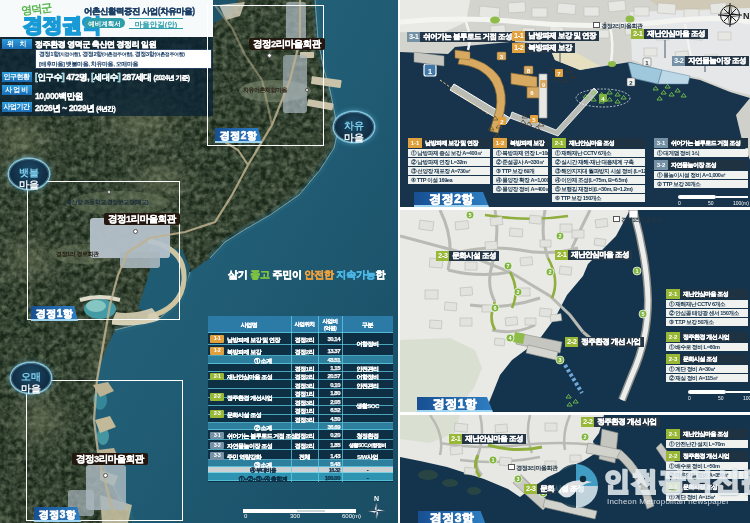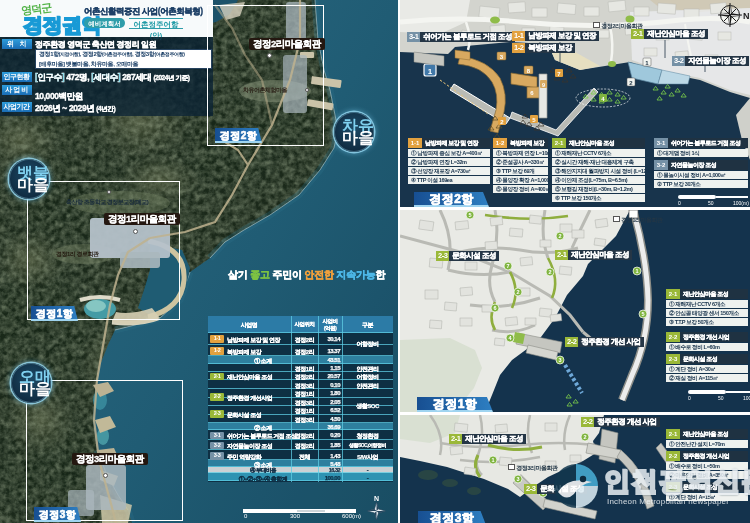--- a/index.html
+++ b/index.html
@@ -16,21 +16,21 @@
 .lbl .txt{background:#253646;padding:0 3px;letter-spacing:-0.5px;-webkit-text-stroke:0.4px #fff}
 .bor{background:#e2a13f;color:#fff}
 .bgr{background:#9ab838;color:#fff}
 .bsl{background:#7591a6;color:#fff}
 .leg{position:absolute;font-size:5.6px;line-height:8px}
 .leg .hd{display:flex;height:10px;line-height:10px;font-weight:bold;color:#fff;margin-bottom:1px}
 .leg .hd .bdg{width:14px;text-align:center;font-size:6px}
 .leg .hd .t{background:#1f3242;flex:1;padding-left:3px;font-size:6px;letter-spacing:-0.5px;white-space:nowrap;-webkit-text-stroke:0.3px #fff}
 .leg .it{display:block;background:#eff2ef;color:#16314a;margin-bottom:1px;padding:0 2px 0 3px;height:8px;line-height:8px;white-space:nowrap;letter-spacing:-0.4px;font-weight:bold}
 .banner{position:absolute;color:#fff;font-weight:bold;text-align:center;-webkit-text-stroke:0.7px #fff;letter-spacing:0.5px;background:linear-gradient(90deg,#174f92,#2e7fc2);clip-path:polygon(0 0,92% 0,100% 100%,0 100%);border-bottom:2px solid #9fd4f0}
-.vcirc{position:absolute;width:40px;height:40px;border-radius:50%;background:radial-gradient(circle at 50% 40%,#1d4a66,#102c42 70%);box-shadow:0 0 0 1.5px rgba(150,215,240,.8),0 0 5px 2px rgba(120,200,235,.45),inset 0 0 0 1px rgba(150,215,240,.35);text-align:right;font-weight:bold;font-size:16px;line-height:12px;padding-top:8px;color:#fff}
+.vcirc{position:absolute;width:40px;height:30px;border-radius:50%;background:radial-gradient(circle at 50% 40%,#1d4a66,#102c42 70%);box-shadow:0 0 0 1.5px rgba(150,215,240,.8),0 0 5px 2px rgba(120,200,235,.45),inset 0 0 0 1px rgba(150,215,240,.35);text-align:center;font-weight:bold;font-size:10px;line-height:12px;padding-top:8px;color:#fff}
 .vcirc b{color:#7fd0ef;display:block}
 .mlab{position:absolute;background:#241710;color:#fff;font-weight:bold;font-size:9.5px;line-height:12px;padding:0 4px;border-radius:2px;white-space:nowrap;letter-spacing:-0.5px;-webkit-text-stroke:0.3px #fff}
 .dot{position:absolute;width:5px;height:5px;border-radius:50%;background:#fff;border:1px solid #555}
 .sm{position:absolute;font-size:6.5px;font-weight:bold;color:#17293a;white-space:nowrap;letter-spacing:-0.5px}
 .ilbl{position:absolute;left:1.5px;width:30px;height:10px;background:linear-gradient(180deg,#2e9ddb,#1a6db5);color:#fff;font-weight:bold;font-size:7px;line-height:10px;text-align:center;letter-spacing:-0.5px}
 .ival{position:absolute;left:35px;color:#fff;font-weight:bold;font-size:8.5px;white-space:nowrap;letter-spacing:-0.4px;-webkit-text-stroke:0.4px #fff}
 #tbl{height:165.5px;background:rgba(13,45,64,0.92);font-weight:bold;color:#fff}
 #tbl .tr{position:absolute;left:0;width:185px;border-bottom:0.6px solid rgba(95,205,228,0.75)}
 #tbl .tc{position:absolute;white-space:nowrap;letter-spacing:-0.5px;font-size:6px;-webkit-text-stroke-width:0.25px}
 #tbl .sub{background:#2e7f9e}
@@ -137,23 +137,23 @@
 <path d="M150,238 L128,252 L118,275 L110,305 L104,340 L97,380 L94,420 L99,460 L110,500 L116,523"></path>
 <path d="M248,165 L238,150 L225,142"></path>
 <path d="M215,5 L232,28 L245,55 L262,80 L272,125" opacity="0.6"></path>
 </g>
 <rect width="398" height="523" fill="#14283c" opacity="0.07"></rect>
 </svg>
 
 <div class="abs" style="left:0;top:0;width:213px;height:37px;background:#f7fafb"></div>
 <div class="abs" style="left:21px;top:0px;width:60px;height:12px;color:#53b348;font-weight:bold;font-size:11px;transform:rotate(-7deg);letter-spacing:-1px">영덕군</div>
 <div class="abs" style="left:23px;top:12px;color:#189ad6;font-weight:bold;font-size:20px;letter-spacing:-0.5px;-webkit-text-stroke:1.8px #189ad6">경정권역</div>
-<div class="abs" style="left:84px;top:6px;color:#1d3f66;font-weight:bold;font-size:8.5px;letter-spacing:-0.5px;-webkit-text-stroke:0.3px #1d3f66">어촌신활력증진 사업(어촌회복형)</div>
+<div class="abs" style="left:84px;top:6px;color:#1d3f66;font-weight:bold;font-size:8.5px;letter-spacing:-0.5px;-webkit-text-stroke:0.3px #1d3f66">어촌신활력증진 사업(차유마을)</div>
 <div class="abs" style="left:84px;top:18px;width:41px;height:10px;background:#2f9daa;border-radius:6px;color:#fff;font-weight:bold;font-size:6.5px;line-height:11px;text-align:center">예비계획서</div>
-<div class="abs" style="left:129px;top:17.5px;width:54px;height:11px;border-top:1px solid #2f9daa;border-bottom:1px solid #2f9daa;color:#1e9aa6;font-weight:bold;font-size:7.5px;line-height:11px;text-align:center">어촌정주어항(안)</div>
+<div class="abs" style="left:129px;top:17.5px;width:54px;height:11px;border-top:1px solid #2f9daa;border-bottom:1px solid #2f9daa;color:#1e9aa6;font-weight:bold;font-size:7.5px;line-height:11px;text-align:center">마을안길(안)</div>
 
 <div class="abs" style="left:0;top:37px;width:213px;height:79px;background:rgba(10,34,52,0.78)"></div>
 <div class="ilbl" style="top:38.5px">위&nbsp;&nbsp;&nbsp;&nbsp;치</div>
 <div class="ival" style="top:39px;font-size:8px">정주환경 영덕군 축산면 경정리 일원</div>
 <div class="abs" style="left:35px;top:49px;width:177px;height:20px;background:#fff;border:1px solid #26425e;color:#163b63;font-size:6px;font-weight:bold;line-height:9.5px;padding:0 3px;letter-spacing:-0.4px;white-space:nowrap">경정1항<span style="font-size:5px">(지정어항)</span>, 경정2항<span style="font-size:5px">(어촌정주어항)</span>, 경정3항<span style="font-size:5px">(어촌정주어항)</span><br>[배후마을] 뱃불마을, 차유마을, 오매마을</div>
 <div class="ilbl" style="top:71.5px">인구현황</div>
 <div class="ival" style="top:72px"><span style="color:#45cbe0">[인구수]</span> 472명, <span style="color:#45cbe0">[세대수]</span> 287세대 <span style="font-size:6.5px">(2024년 기준)</span></div>
 <div class="ilbl" style="top:85px">사 업 비</div>
 <div class="ival" style="top:91px">10,000백만원</div>
 <div class="ilbl" style="top:102px">사업기간</div>

